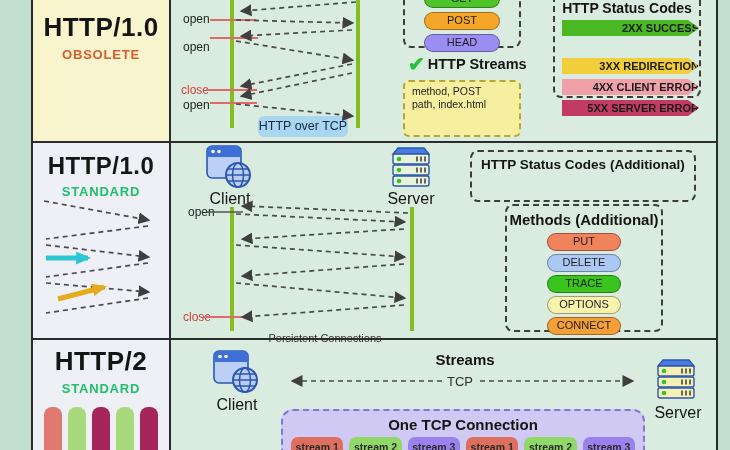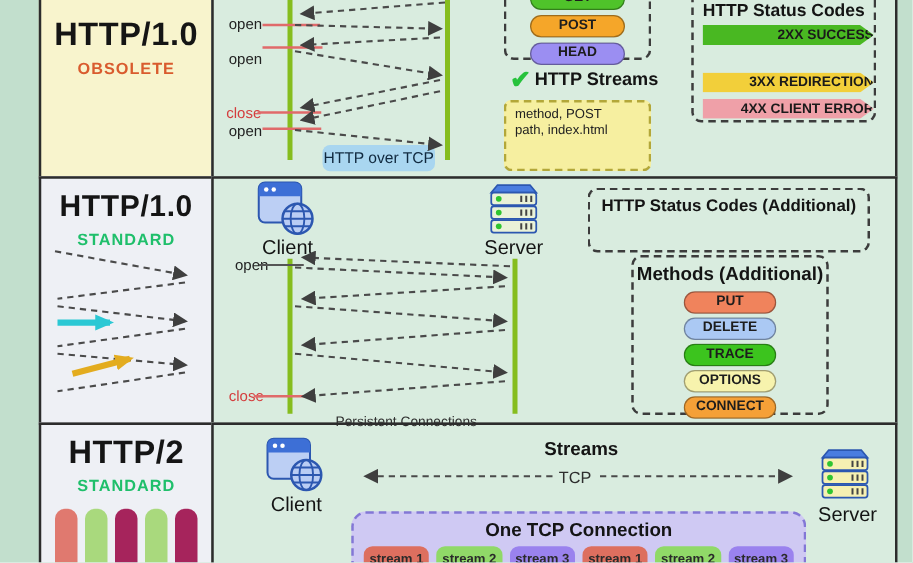--- a/index.html
+++ b/index.html
@@ -9,21 +9,21 @@
   .bg-green{background:#d9ecdf;}
   .bg-yellow{background:#f8f4cd;}
   .bg-white{background:#eef0f5;}
   .abs{position:absolute;box-sizing:border-box;}
   .ver-title{font-size:26px;font-weight:800;color:#151515;text-align:center;letter-spacing:.5px;}
   .ver-status{font-size:13px;font-weight:800;text-align:center;letter-spacing:.8px;margin-top:4px;}
   .tl-label{font-size:12px;color:#222;}
   .tl-label.red{color:#d43d3d;}
   .chip{background:#a9d6f0;color:#10293f;font-size:12.5px;border-radius:6px;text-align:center;line-height:21px;}
   .dashed-box{border:2px dashed #3c3c3c;border-radius:8px;}
-  .pill{border-radius:9px;border:1px solid rgba(0,0,0,.35);font-size:11px;font-weight:700;color:#1d1d1d;text-align:center;line-height:15px;height:16px;}
+  .pill{border-radius:9px;border:1px solid rgba(0,0,0,.35);font-size:11px;font-weight:400;color:#1d1d1d;text-align:center;line-height:15px;height:16px;}
   .box-title{font-weight:800;color:#141414;text-align:center;}
   .banner{clip-path:polygon(0 0,calc(100% - 11px) 0,100% 50%,calc(100% - 11px) 100%,0 100%);
           font-size:11px;font-weight:700;color:#1a1a1a;line-height:16px;height:16px;padding-left:7px;text-align:right;}
   .banner.blue{color:#fff;font-size:11.5px;height:19px;line-height:19px;padding-left:12px;}
   .node-label{font-size:16px;color:#141414;text-align:center;}
   .caption{font-size:11px;color:#2e2e2e;}
   .req-box{background:#f6efa0;border:2px dashed #b3a739;border-radius:6px;}
   .req-title{font-size:13.5px;font-weight:800;color:#df5a2a;text-align:center;padding-top:3px;height:19px;border-bottom:2px solid #7d7850;}
   .req-body{font-size:10.5px;color:#222;line-height:12.5px;padding:3px 7px 0 7px;}
   .check{color:#27c23c;font-size:20px;font-weight:800;margin-right:3px;line-height:18px;}
@@ -70,20 +70,21 @@
   <div class="abs req-box" style="left:403px;top:80px;width:118px;height:57px;">
     <div class="req-body">method, POST</div>
     <div class="req-body" style="padding-top:0;">path, index.html</div>
   </div>
 
   <div class="abs dashed-box" style="left:553px;top:-16px;width:148px;height:114px;padding-top:14px;">
     <div class="box-title" style="font-size:14px;">HTTP Status Codes</div>
     <div class="banner" style="width: 130px; margin: 4px 0px 0px 7px; background: rgb(73, 184, 34);">2XX SUCCESS</div>
     <div class="banner" style="width: 130px; margin: 22px 0px 0px 7px; background: rgb(242, 207, 58);">3XX REDIRECTION</div>
     <div class="banner" style="width: 130px; margin: 5px 0px 0px 7px; background: rgb(239, 160, 168);">4XX CLIENT ERROR</div>
+    <div class="banner" style="width: 130px; margin: 5px 0px 0px 7px; background: rgb(194, 59, 100);">5XX SERVER ERROR</div>
   </div>
 
   <div class="abs" style="left:33px;top:152px;width:136px;">
     <div class="ver-title" style="font-size:24px;">HTTP/1.0</div>
     <div class="ver-status" style="color: rgb(31, 191, 107);">STANDARD</div>
   </div>
 
   <svg class="abs" style="left:205px;top:144px;" width="48" height="46" viewBox="0 0 48 46">
     <rect x="2" y="2" width="34" height="32" rx="5" fill="#bccff4" stroke="#2c57b0" stroke-width="1.6"></rect>
     <path d="M2,7 a5,5 0 0 1 5,-5 h24 a5,5 0 0 1 5,5 v6 h-34 z" fill="#3d6fd6"></path>

